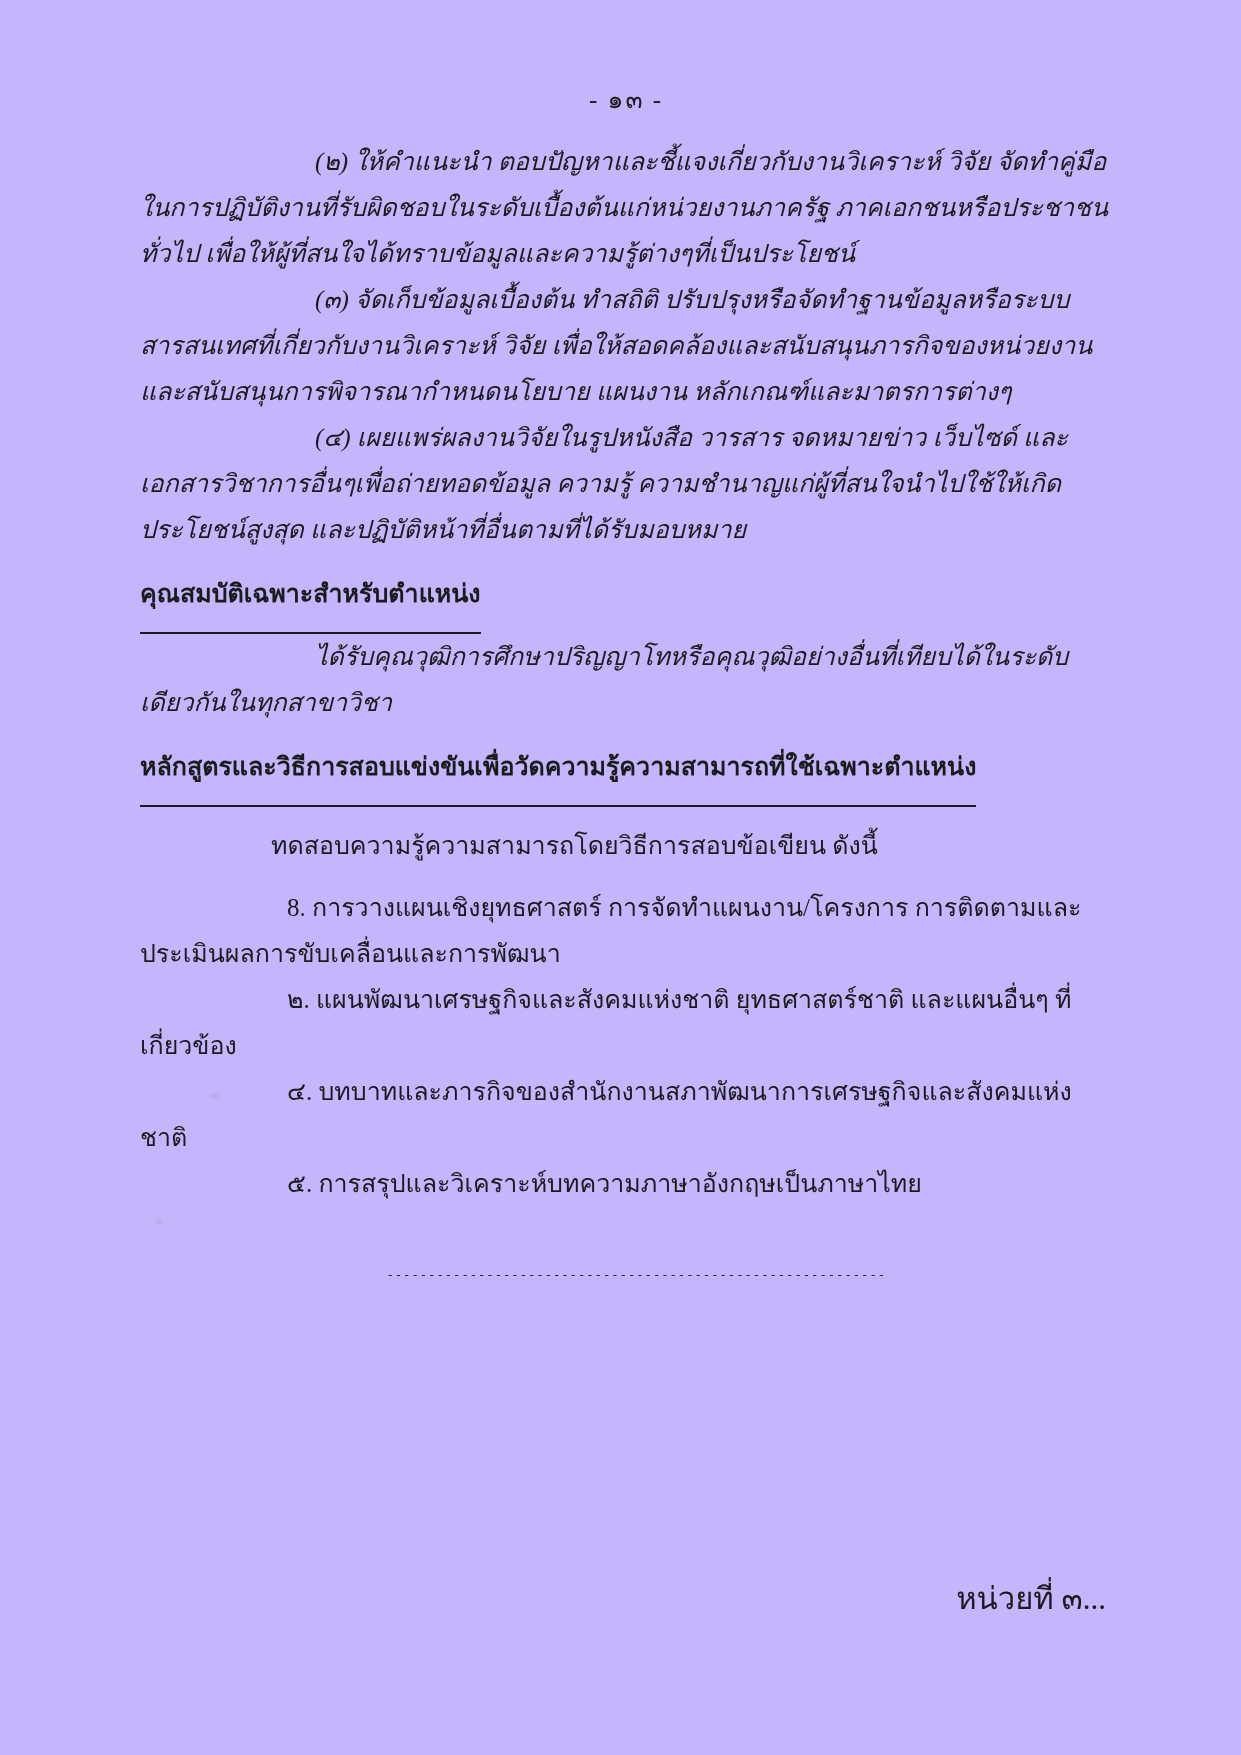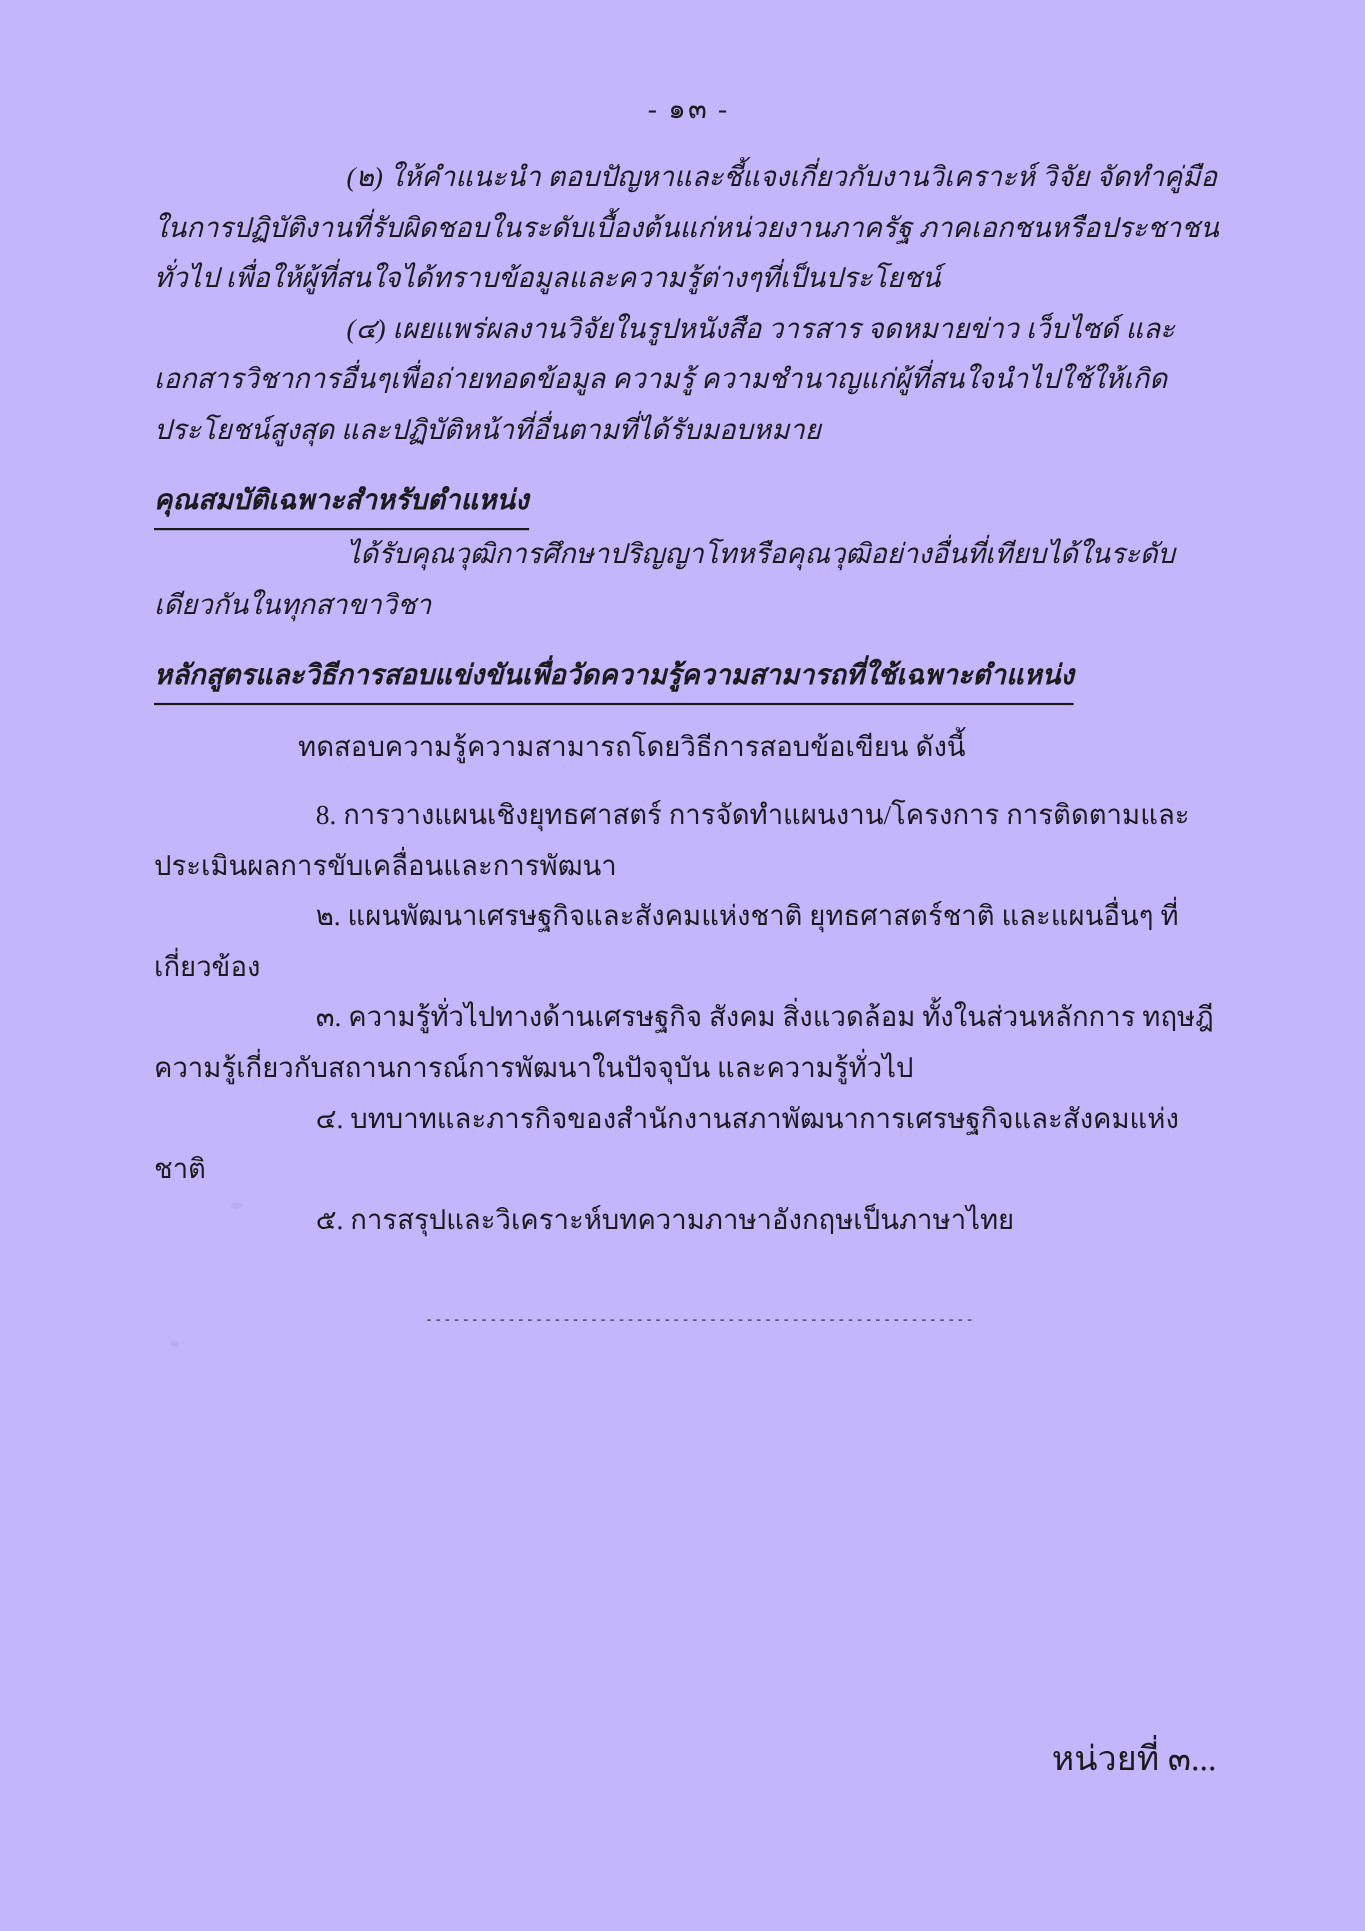--- a/index.html
+++ b/index.html
@@ -47,22 +47,21 @@
   .section-heading {
     margin: 0;
     margin-top: 18px;
     font-weight: bold;
     font-size: 25px;
     line-height: 46px;
   }
   .section-heading .underlined {
     display: inline-block;
     border-bottom: 2.5px solid #1b1b1b;
-    padding-bottom: 1px;
-    font-style: italic;
+    padding-bottom: 15px;
   }
   p.exam-intro {
     margin: 16px;
     text-indent: 115px;
   }
   p.topic {
     margin: 0;
     text-indent: 147px;
   }
   .divider {
@@ -93,36 +92,36 @@
 </head>
 <body>
 
 <div class="sheet">
   <div class="content">
 
     <div class="page-number">- ๑๓ -</div>
 
     <p class="body-para">(๒) ให้คำแนะนำ ตอบปัญหาและชี้แจงเกี่ยวกับงานวิเคราะห์ วิจัย จัดทำคู่มือในการปฏิบัติงานที่รับผิดชอบในระดับเบื้องต้นแก่หน่วยงานภาครัฐ ภาคเอกชนหรือประชาชนทั่วไป เพื่อให้ผู้ที่สนใจได้ทราบข้อมูลและความรู้ต่างๆที่เป็นประโยชน์</p>
 
+    <p class="body-para">(๓) จัดเก็บข้อมูลเบื้องต้น ทำสถิติ ปรับปรุงหรือจัดทำฐานข้อมูลหรือระบบสารสนเทศที่เกี่ยวกับงานวิเคราะห์ วิจัย เพื่อให้สอดคล้องและสนับสนุนภารกิจของหน่วยงาน และสนับสนุนการพิจารณากำหนดนโยบาย แผนงาน หลักเกณฑ์และมาตรการต่างๆ</p>
 
     <p class="body-para">(๔) เผยแพร่ผลงานวิจัยในรูปหนังสือ วารสาร จดหมายข่าว เว็บไซด์ และเอกสารวิชาการอื่นๆเพื่อถ่ายทอดข้อมูล ความรู้ ความชำนาญแก่ผู้ที่สนใจนำไปใช้ให้เกิดประโยชน์สูงสุด และปฏิบัติหน้าที่อื่นตามที่ได้รับมอบหมาย</p>
 
     <h2 class="section-heading"><span class="underlined">คุณสมบัติเฉพาะสำหรับตำแหน่ง</span></h2>
 
     <p class="qual-para">ได้รับคุณวุฒิการศึกษาปริญญาโทหรือคุณวุฒิอย่างอื่นที่เทียบได้ในระดับเดียวกันในทุกสาขาวิชา</p>
 
     <h2 class="section-heading"><span class="underlined">หลักสูตรและวิธีการสอบแข่งขันเพื่อวัดความรู้ความสามารถที่ใช้เฉพาะตำแหน่ง</span></h2>
 
     <p class="exam-intro">ทดสอบความรู้ความสามารถโดยวิธีการสอบข้อเขียน ดังนี้</p>
 
     <p class="topic">8.  การวางแผนเชิงยุทธศาสตร์ การจัดทำแผนงาน/โครงการ การติดตามและประเมินผลการขับเคลื่อนและการพัฒนา</p>
 
     <p class="topic">๒.  แผนพัฒนาเศรษฐกิจและสังคมแห่งชาติ ยุทธศาสตร์ชาติ และแผนอื่นๆ ที่เกี่ยวข้อง</p>
 
-    <p class="topic">๓.  ความรู้ทั่วไปทางด้านเศรษฐกิจ สังคม สิ่งแวดล้อม ทั้งในส่วนหลักการ ทฤษฎี ความรู้เกี่ยวกับสถานการณ์การพัฒนาในปัจจุบัน และความรู้ทั่วไป</p>
 
     <p class="topic">๔.  บทบาทและภารกิจของสำนักงานสภาพัฒนาการเศรษฐกิจและสังคมแห่งชาติ</p>
 
     <p class="topic">๕.  การสรุปและวิเคราะห์บทความภาษาอังกฤษเป็นภาษาไทย</p>
 
     <div class="divider">------------------------------------------------------------</div>
 
   </div>
 
   <div class="footer-note">หน่วยที่ ๓...</div>

